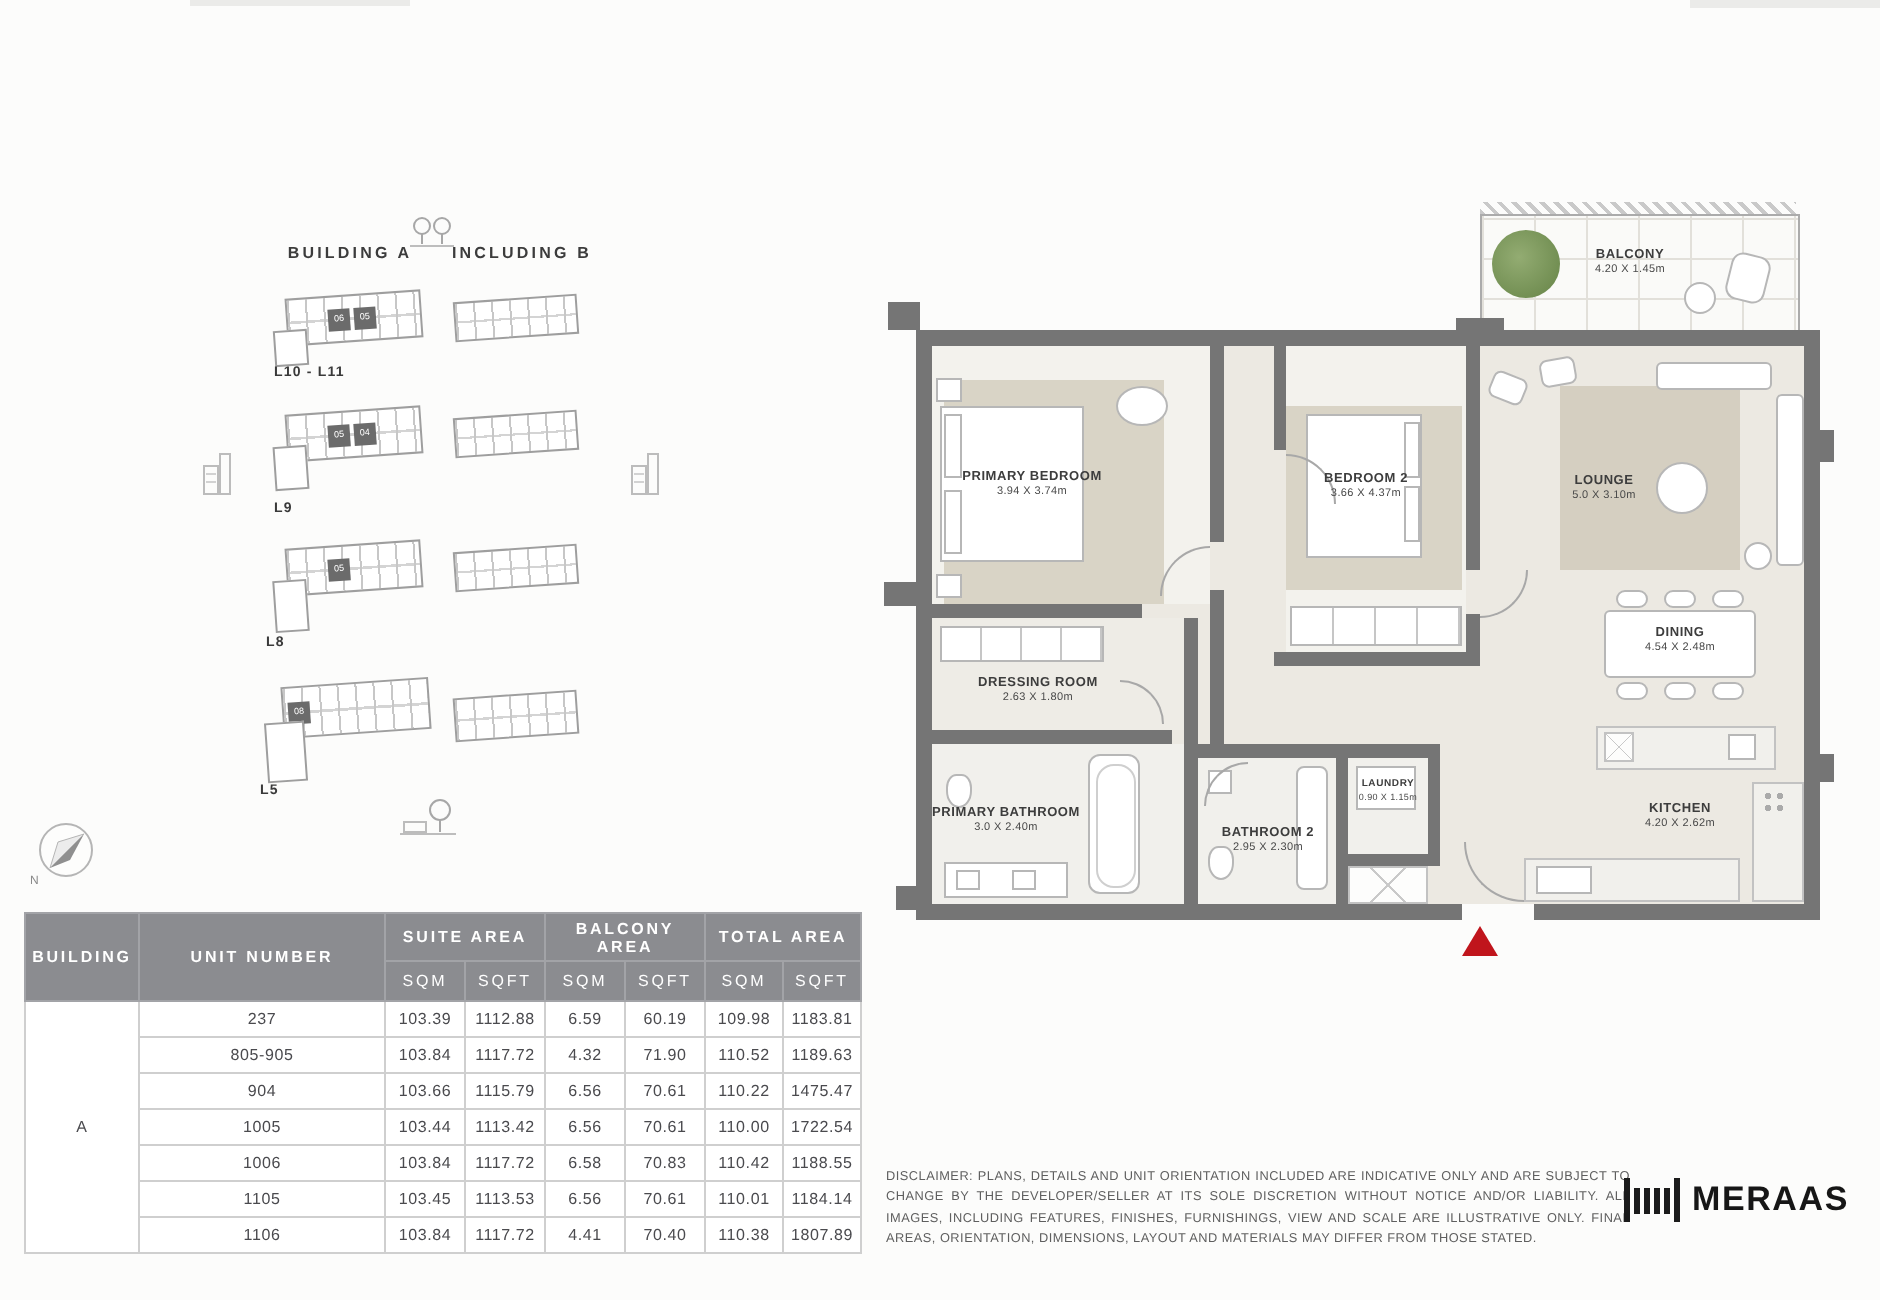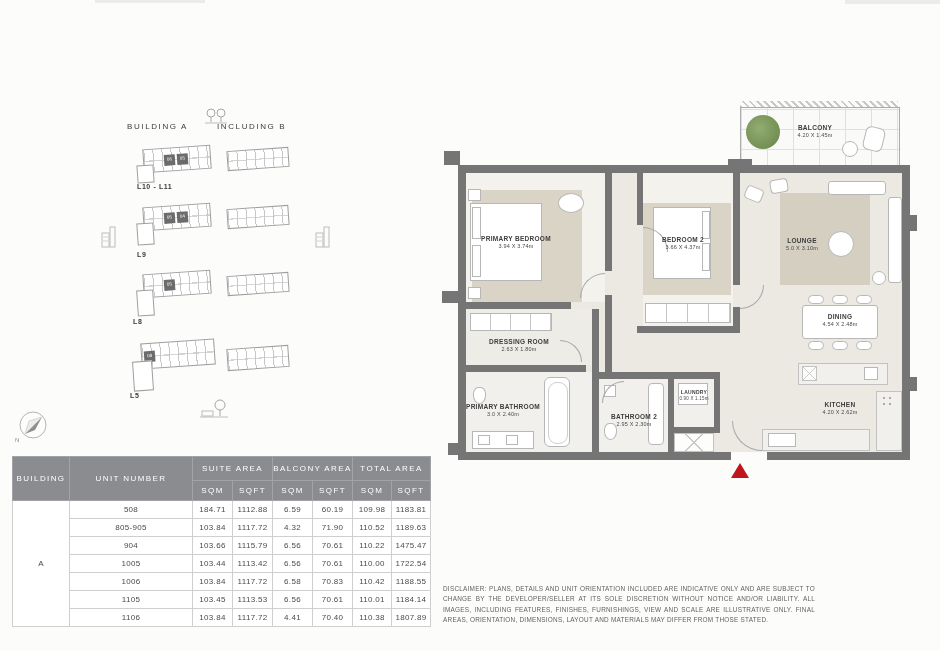--- a/index.html
+++ b/index.html
@@ -1,20 +1,20 @@
 <!DOCTYPE html>
 <html><head>
 <meta charset="utf-8">
 <style>
   html,body{margin:0;padding:0;}
   body{width:940px;height:650px;background:#ffffff;font-family:"Liberation Sans",sans-serif;-webkit-font-smoothing:antialiased;}
   .page{position:relative;width:940px;height:650px;background:#fcfcfb;overflow:hidden;}
   .abs{position:absolute;}
   
-  .kp-title{position:absolute;font-size:8px;letter-spacing:1.6px;color:#3c3c3c;text-align:left;font-weight:400;}
+  .kp-title{position:absolute;font-size:8px;letter-spacing:1.6px;color:#3c3c3c;text-align:center;font-weight:700;}
   .bld{position:absolute;background:#fff;border:1px solid #9e9e9e;
        background-image:repeating-linear-gradient(90deg,#c7c7c7 0 1px,transparent 1px 9px),
                         linear-gradient(transparent 0 48%,#d4d4d4 48% 54%,transparent 54%);}
   .wing{position:absolute;background:#fff;border:1px solid #9e9e9e;}
   .ucell{position:absolute;background:#6b6b6b;color:#fff;font-size:4.5px;line-height:1;
          display:flex;align-items:center;justify-content:center;letter-spacing:0;}
   .lvl{position:absolute;font-size:7px;color:#3a3a3a;letter-spacing:.6px;font-weight:600;}
   
   .plan{position:absolute;left:440px;top:95px;width:490px;height:395px;}
   .wall{position:absolute;background:#757575;}
@@ -32,21 +32,21 @@
   .room-label.sm .dims{font-size:4.5px;}
   .xbox{position:absolute;border:1px solid #c2c2c2;background:
         linear-gradient(45deg,transparent 48.5%,#c9c9c9 48.5% 51.5%,transparent 51.5%),
         linear-gradient(-45deg,transparent 48.5%,#c9c9c9 48.5% 51.5%,transparent 51.5%),#fdfdfc;box-sizing:border-box;}
   .tri{position:absolute;width:0;height:0;border-left:9px solid transparent;border-right:9px solid transparent;
        border-bottom:15px solid #c0151c;}
   
   .area-table{position:absolute;left:12px;top:456px;border-collapse:collapse;table-layout:fixed;width:418px;}
   .area-table th{background:#8b8c90;color:#fff;font-weight:400;letter-spacing:1.4px;font-size:8px;
        border:1px solid #a2a3a7;padding:0;}
-  .area-table thead tr:first-child th{height:23px;}
+  .area-table thead tr:first-child th{height:23px;font-weight:bold;}
   .area-table thead tr:last-child th{height:19px;}
   .area-table td{border:1px solid #cfcfcf;background:#fff;color:#4a4a4e;font-size:8px;
        text-align:center;height:17px;padding:0;letter-spacing:.3px;}
   
   .disclaimer{position:absolute;left:443px;top:584px;width:372px;font-size:6.4px;line-height:1.6;
        color:#5f5f5f;letter-spacing:.25px;text-align:justify;}
   .brand{position:absolute;left:812px;top:588px;display:flex;align-items:center;gap:6px;}
   .logo-bars{display:flex;align-items:center;gap:2px;height:24px;}
   .logo-bars i{display:block;width:3px;background:#1b1b1b;}
   .logo-bars i.outer{height:22px;}
@@ -307,22 +307,22 @@
         <th>SQFT</th>
         <th>SQM</th>
         <th>SQFT</th>
         <th>SQM</th>
         <th>SQFT</th>
       </tr>
     </thead>
     <tbody>
       <tr>
         <td rowspan="7">A</td>
-        <td>508</td>
-        <td>184.71</td>
+        <td>237</td>
+        <td>103.39</td>
         <td>1112.88</td>
         <td>6.59</td>
         <td>60.19</td>
         <td>109.98</td>
         <td>1183.81</td>
       </tr>
       <tr>
         <td>805-905</td>
         <td>103.84</td>
         <td>1117.72</td>
@@ -374,14 +374,25 @@
         <td>4.41</td>
         <td>70.40</td>
         <td>110.38</td>
         <td>1807.89</td>
       </tr>
     </tbody>
   </table>
 
   <div class="disclaimer">DISCLAIMER: PLANS, DETAILS AND UNIT ORIENTATION INCLUDED ARE INDICATIVE ONLY AND ARE SUBJECT TO CHANGE BY THE DEVELOPER/SELLER AT ITS SOLE DISCRETION WITHOUT NOTICE AND/OR LIABILITY. ALL IMAGES, INCLUDING FEATURES, FINISHES, FURNISHINGS, VIEW AND SCALE ARE ILLUSTRATIVE ONLY. FINAL AREAS, ORIENTATION, DIMENSIONS, LAYOUT AND MATERIALS MAY DIFFER FROM THOSE STATED.</div>
 
+  <div class="brand">
+    <span class="logo-bars">
+      <i class="outer"></i>
+        <i class="inner"></i>
+        <i class="inner"></i>
+        <i class="inner"></i>
+        <i class="inner"></i>
+        <i class="outer"></i>
+    </span>
+    <span class="logo-text">MERAAS</span>
+  </div>
 
 </div>
 
 </body></html>

